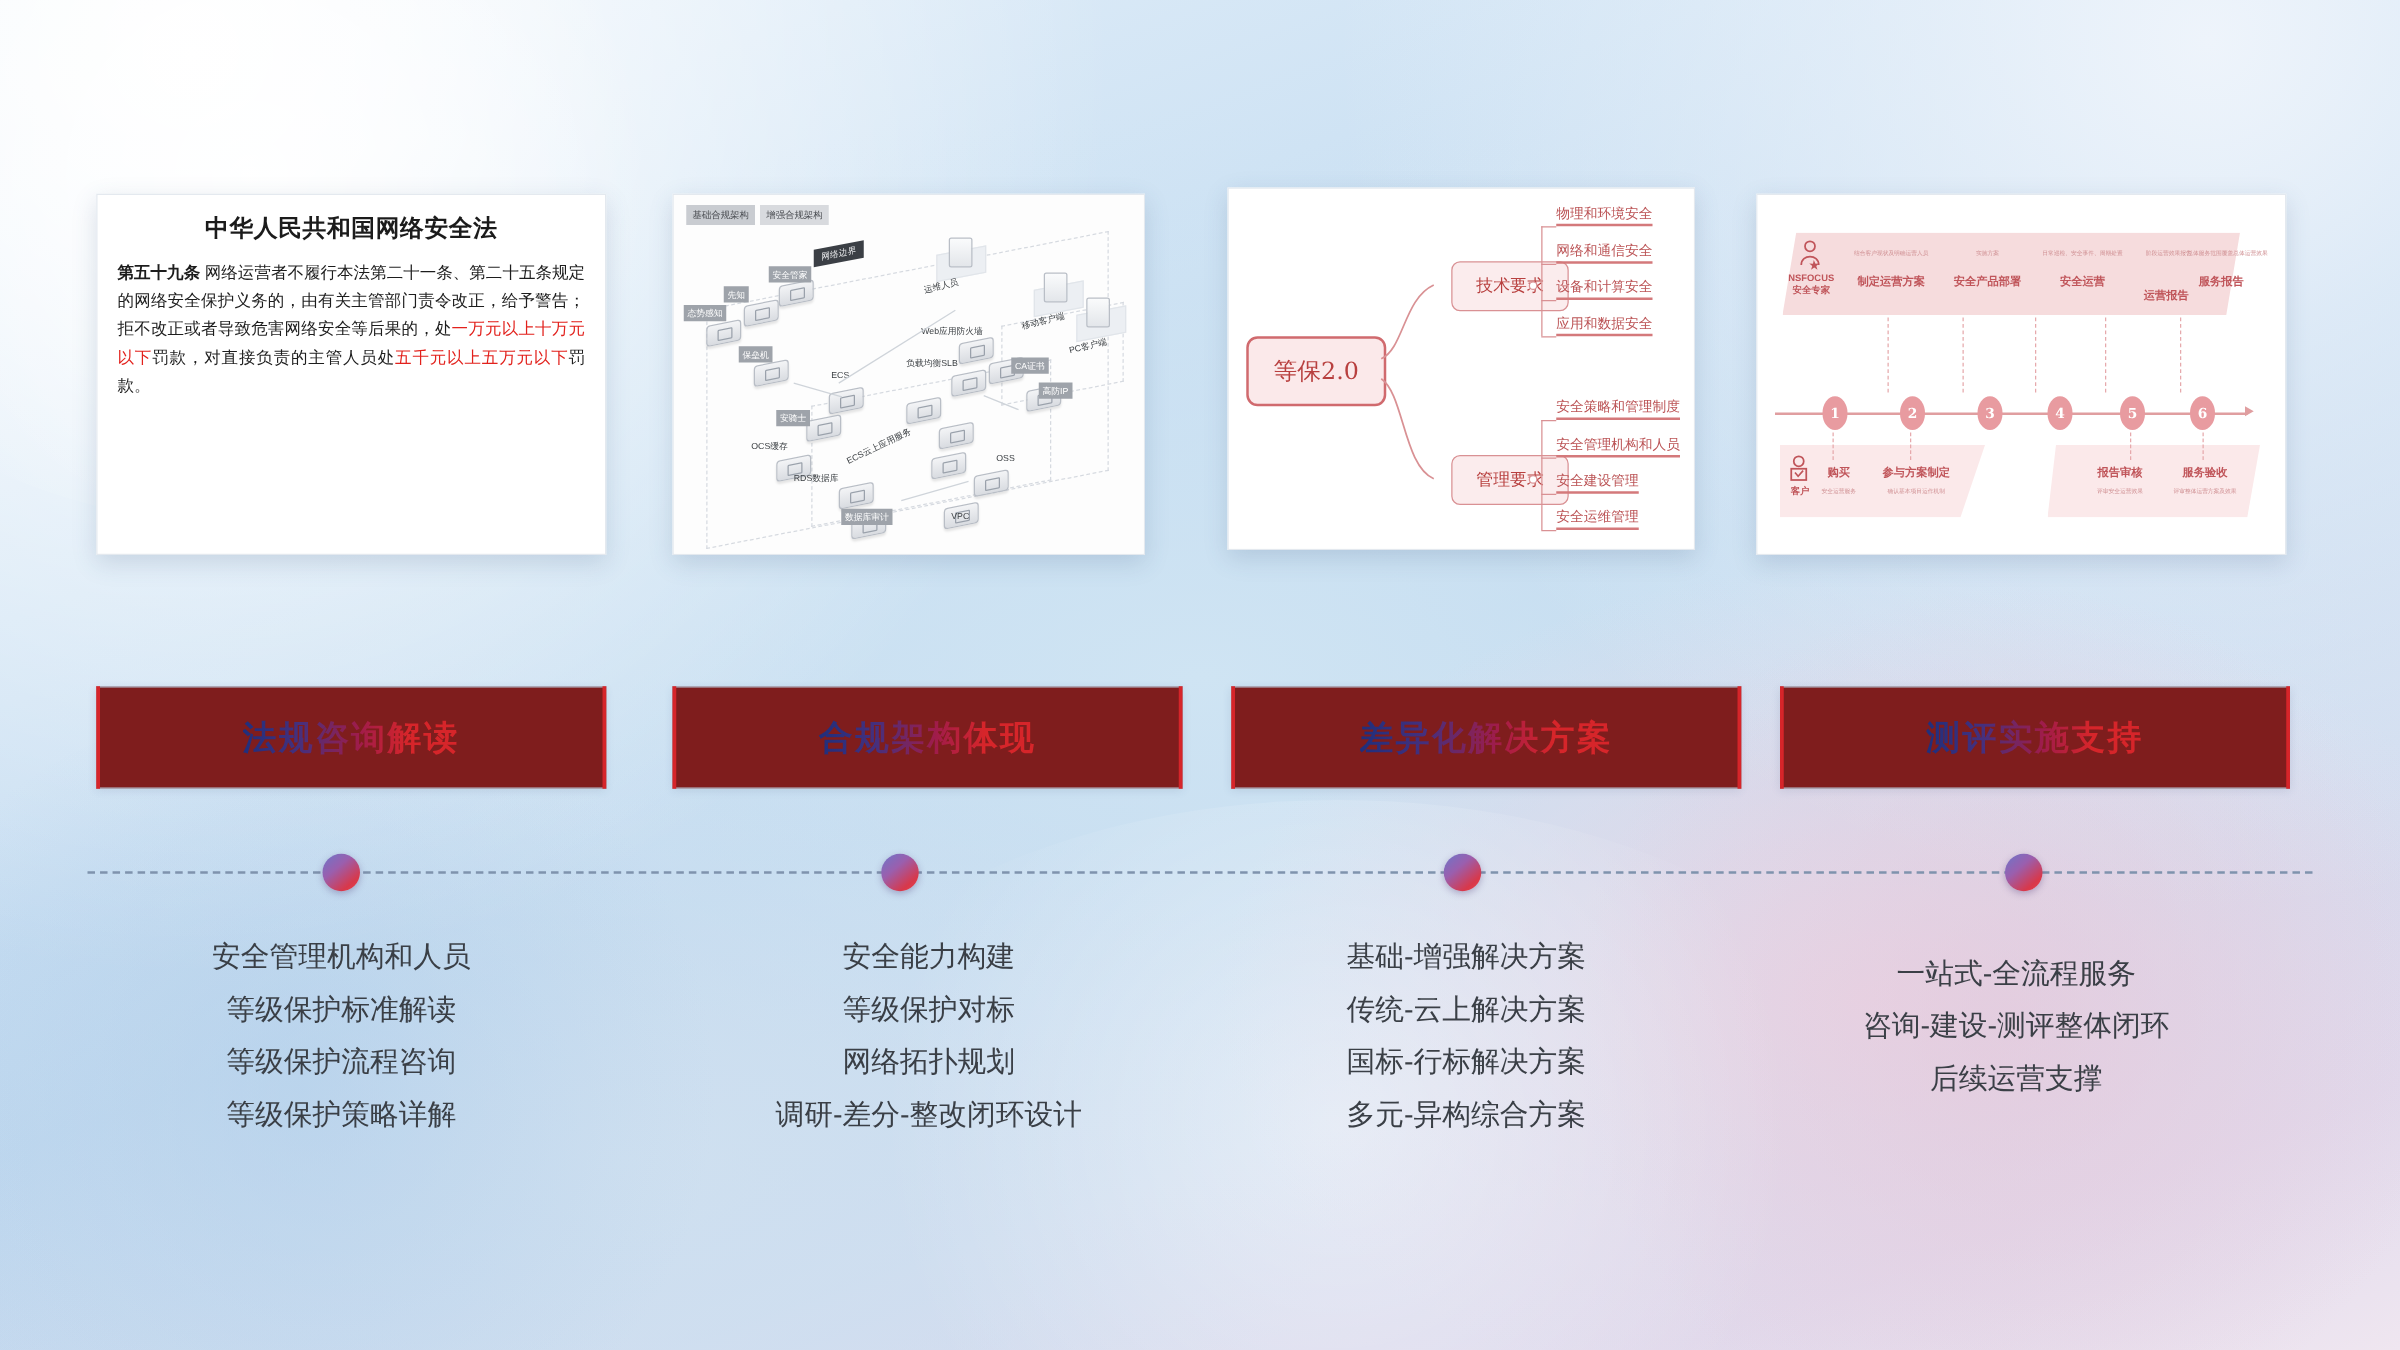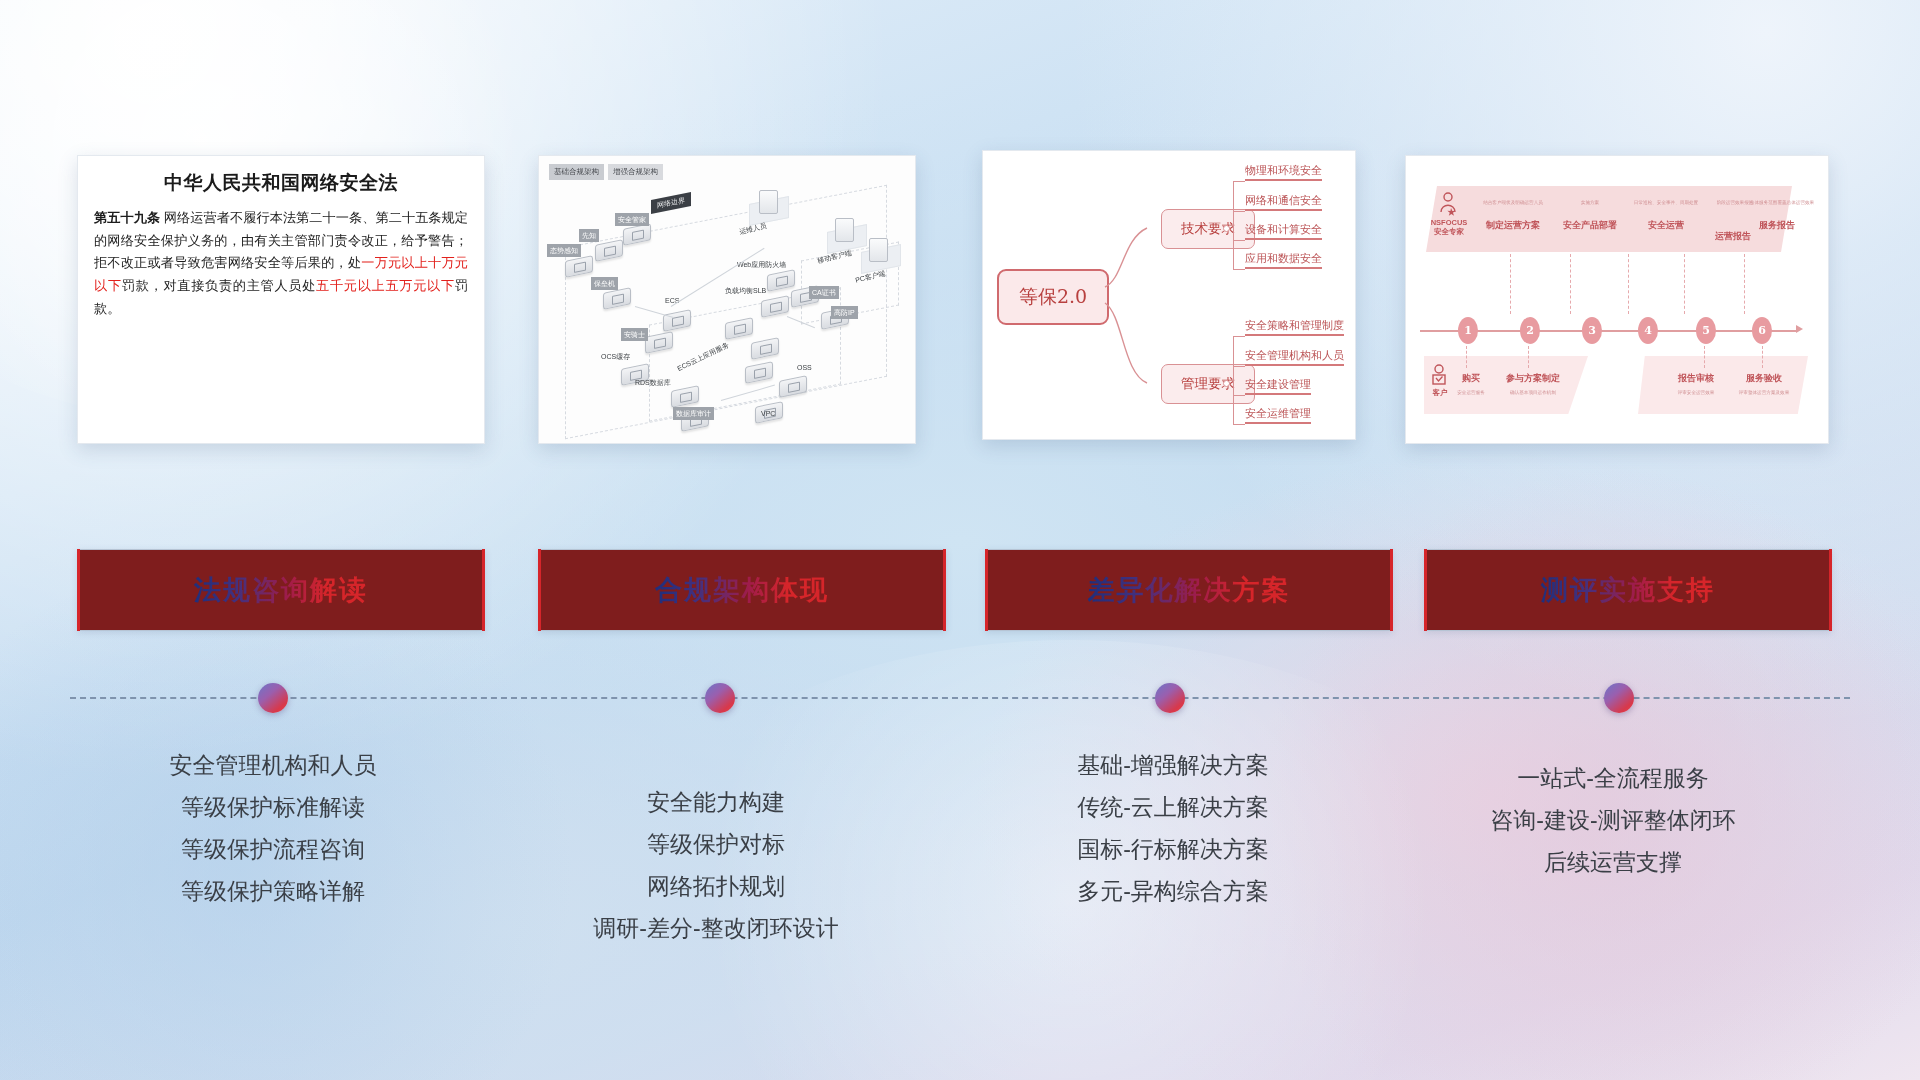--- a/index.html
+++ b/index.html
@@ -135,21 +135,21 @@
   .tl-line{position:absolute;left:70px;top:697px;width:1780px;height:0;
     border-top:2px dashed #7f93ad;}
   .tl-dot{position:absolute;top:683px;width:30px;height:30px;border-radius:50%;
     background:linear-gradient(140deg,#6d76c9 0%,#9a5fae 38%,#d8384a 78%,#e8434f 100%);
     box-shadow:0 2px 6px rgba(80,60,120,.35);}
   .d1{left:258px;} .d2{left:705px;} .d3{left:1155px;} .d4{left:1604px;}
 
   
   .col{position:absolute;top:745px;width:420px;text-align:center;}
   .col .item{font-size:23px;color:#3a3f46;line-height:1.82;white-space:nowrap;}
-  .col1{left:63px;} .col2{left:506px;margin-top:37px;} .col3{left:963px;} .col4{left:1403px;}
+  .col1{left:63px;} .col2{left:533px;} .col3{left:963px;} .col4{left:1403px;}
   .col4{top:758px;}
 </style>
 </head>
 <body>
 
 <div class="glow g1"></div>
 <div class="glow g2"></div>
 <div class="glow g3"></div>
 <div class="glow g4"></div>
 

